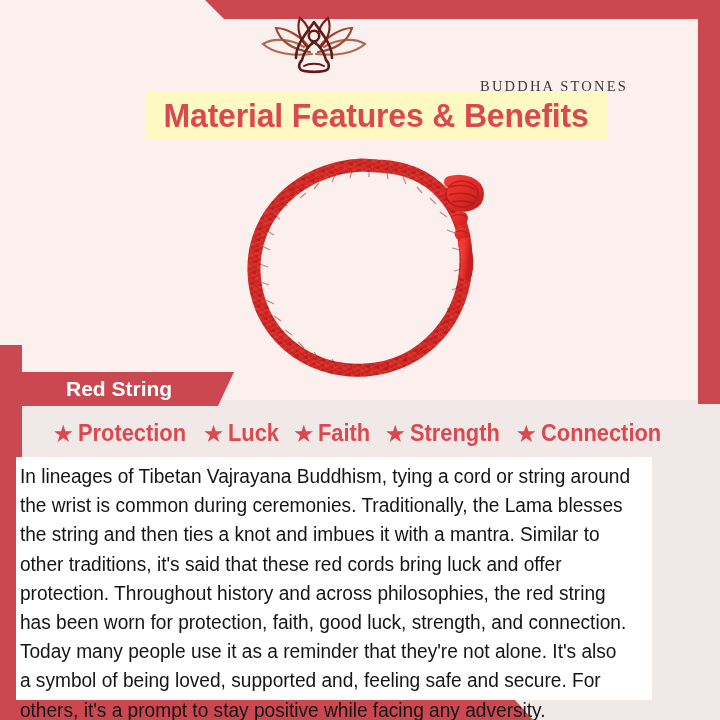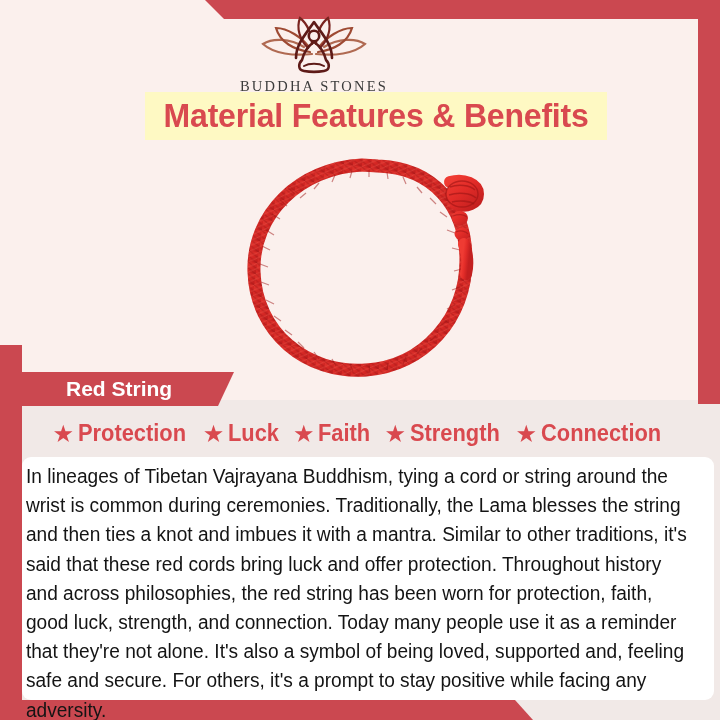--- a/index.html
+++ b/index.html
@@ -59,21 +59,21 @@
     width: 720px; height: 20px;
     background: #cb4850;
     clip-path: polygon(0 0, 515px 0, 533px 20px, 0 20px);
   }
 
   
   .logo-wrap {
     position: absolute;
     left: 0; top: 14px;
     width: 628px;
-    text-align: center;
+    text-align: right;
   }
   .logo-mark {
     display: block;
     margin: 0 auto;
   }
   .logo-text {
     font-family: "Liberation Serif", serif;
     font-size: 14.5px;
     letter-spacing: 2.2px;
     color: #3b3b3b;
@@ -155,24 +155,23 @@
     font-weight: bold;
     font-size: 23px;
     color: #d9494f;
     transform: scaleX(0.95);
     transform-origin: left center;
   }
 
   
   .body-panel {
     position: absolute;
-    left: 22px; top: 457px;
-    width: 692px; height: 243px;
+    left: 16px; top: 457px;
+    width: 636px; height: 243px;
     background: #ffffff;
-    border-radius: 9px;
   }
   .body-text {
     font-family: "Liberation Sans Narrow", "Liberation Sans", sans-serif;
     font-size: 19.4px;
     line-height: 29.2px;
     color: #141414;
     padding: 5px 12px 0 4px;
     text-align: left;
     transform: scaleX(0.985);
     transform-origin: left top;

